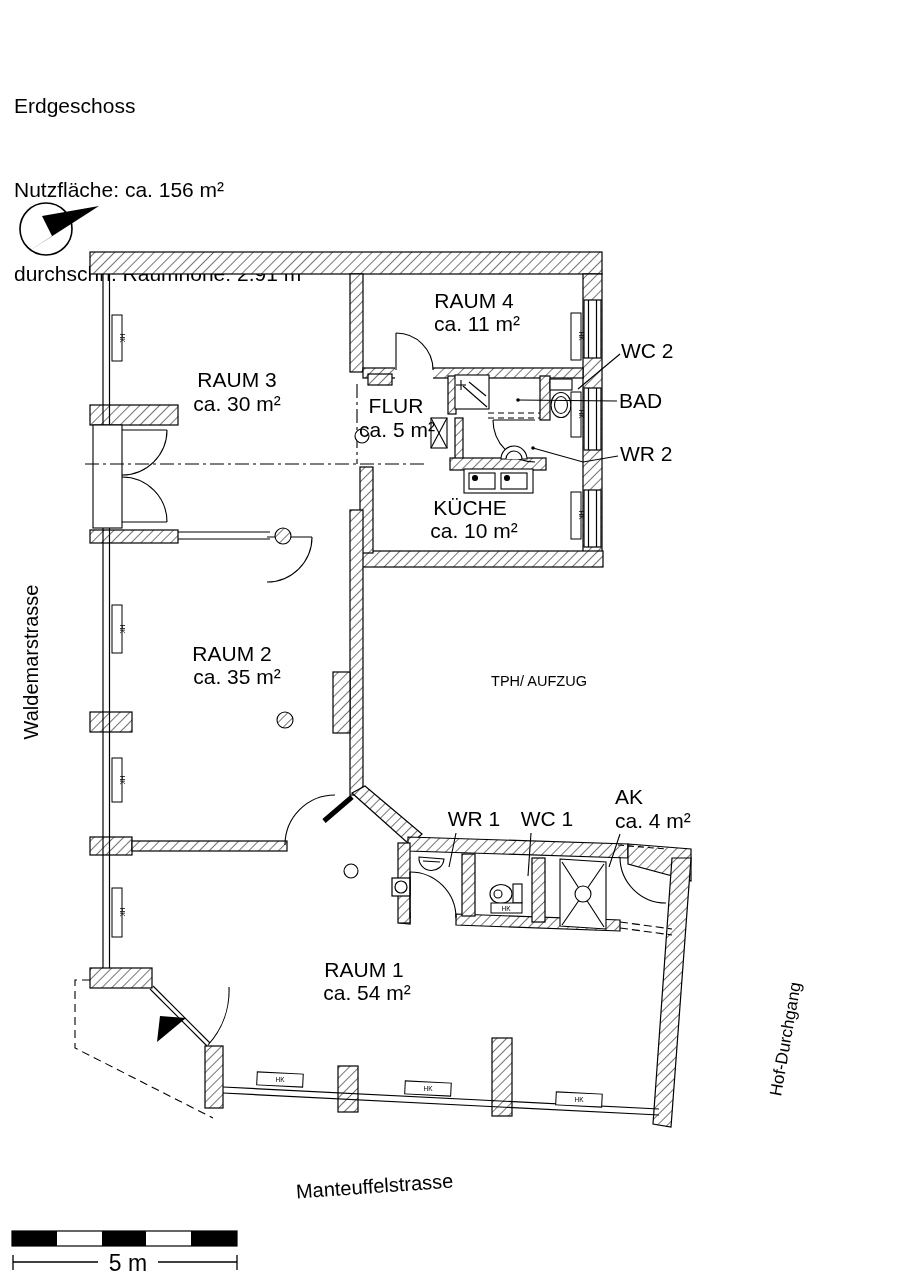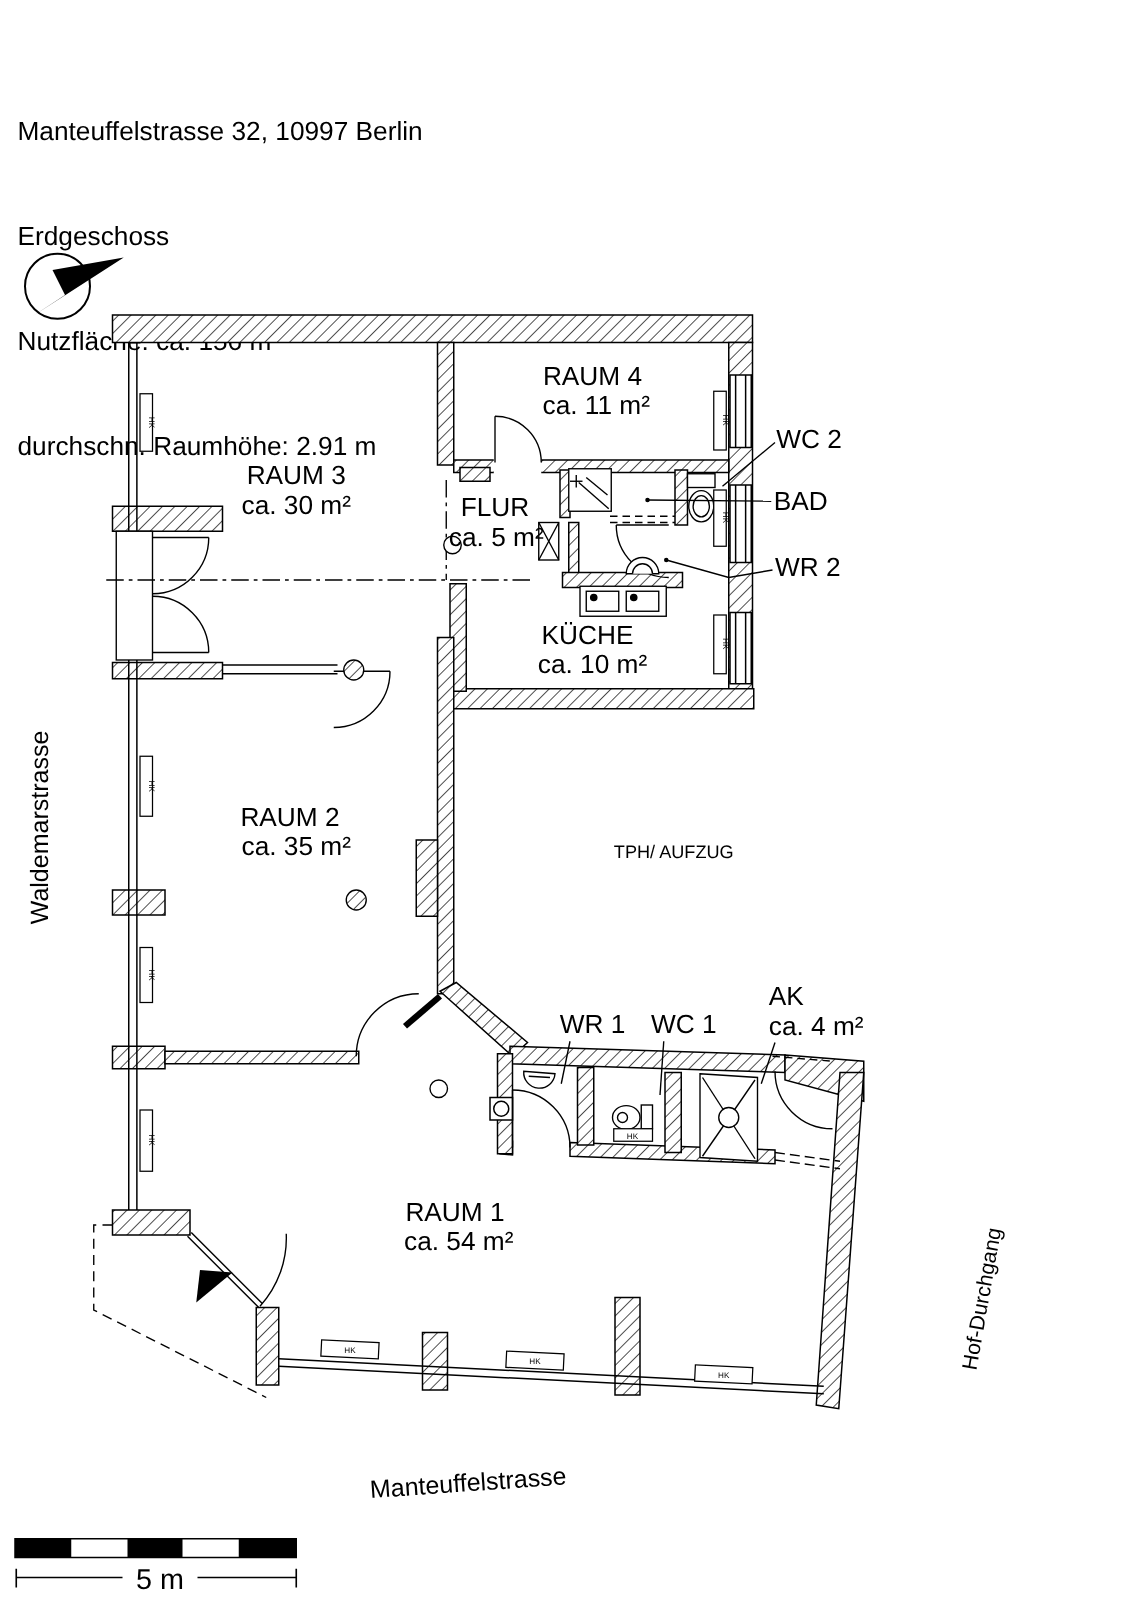--- a/index.html
+++ b/index.html
@@ -11,21 +11,20 @@
   .small-label{font-size:21px;}
   .tiny{font-size:6.5px;}
   .mid{font-size:14.5px;}
   .street{font-size:20px;}
   .scale-text{font-size:23px;}
 </style>
 </head>
 <body>
 
 <div id="header">
-  <div>Manteuffelstrasse 32, 10997 Berlin</div>
   <div>Erdgeschoss</div>
   <div>Nutzfläche: ca. 156 m²</div>
   <div>durchschn. Raumhöhe: 2.91 m</div>
 </div>
 
 <svg width="905" height="1282" viewBox="0 0 905 1282">
   <defs>
     <pattern id="hatch" patternUnits="userSpaceOnUse" width="7" height="7" patternTransform="rotate(45)">
       <rect width="7" height="7" fill="#ffffff"></rect>
       <line x1="0" y1="0" x2="0" y2="7" stroke="#000" stroke-width="1.1"></line>

